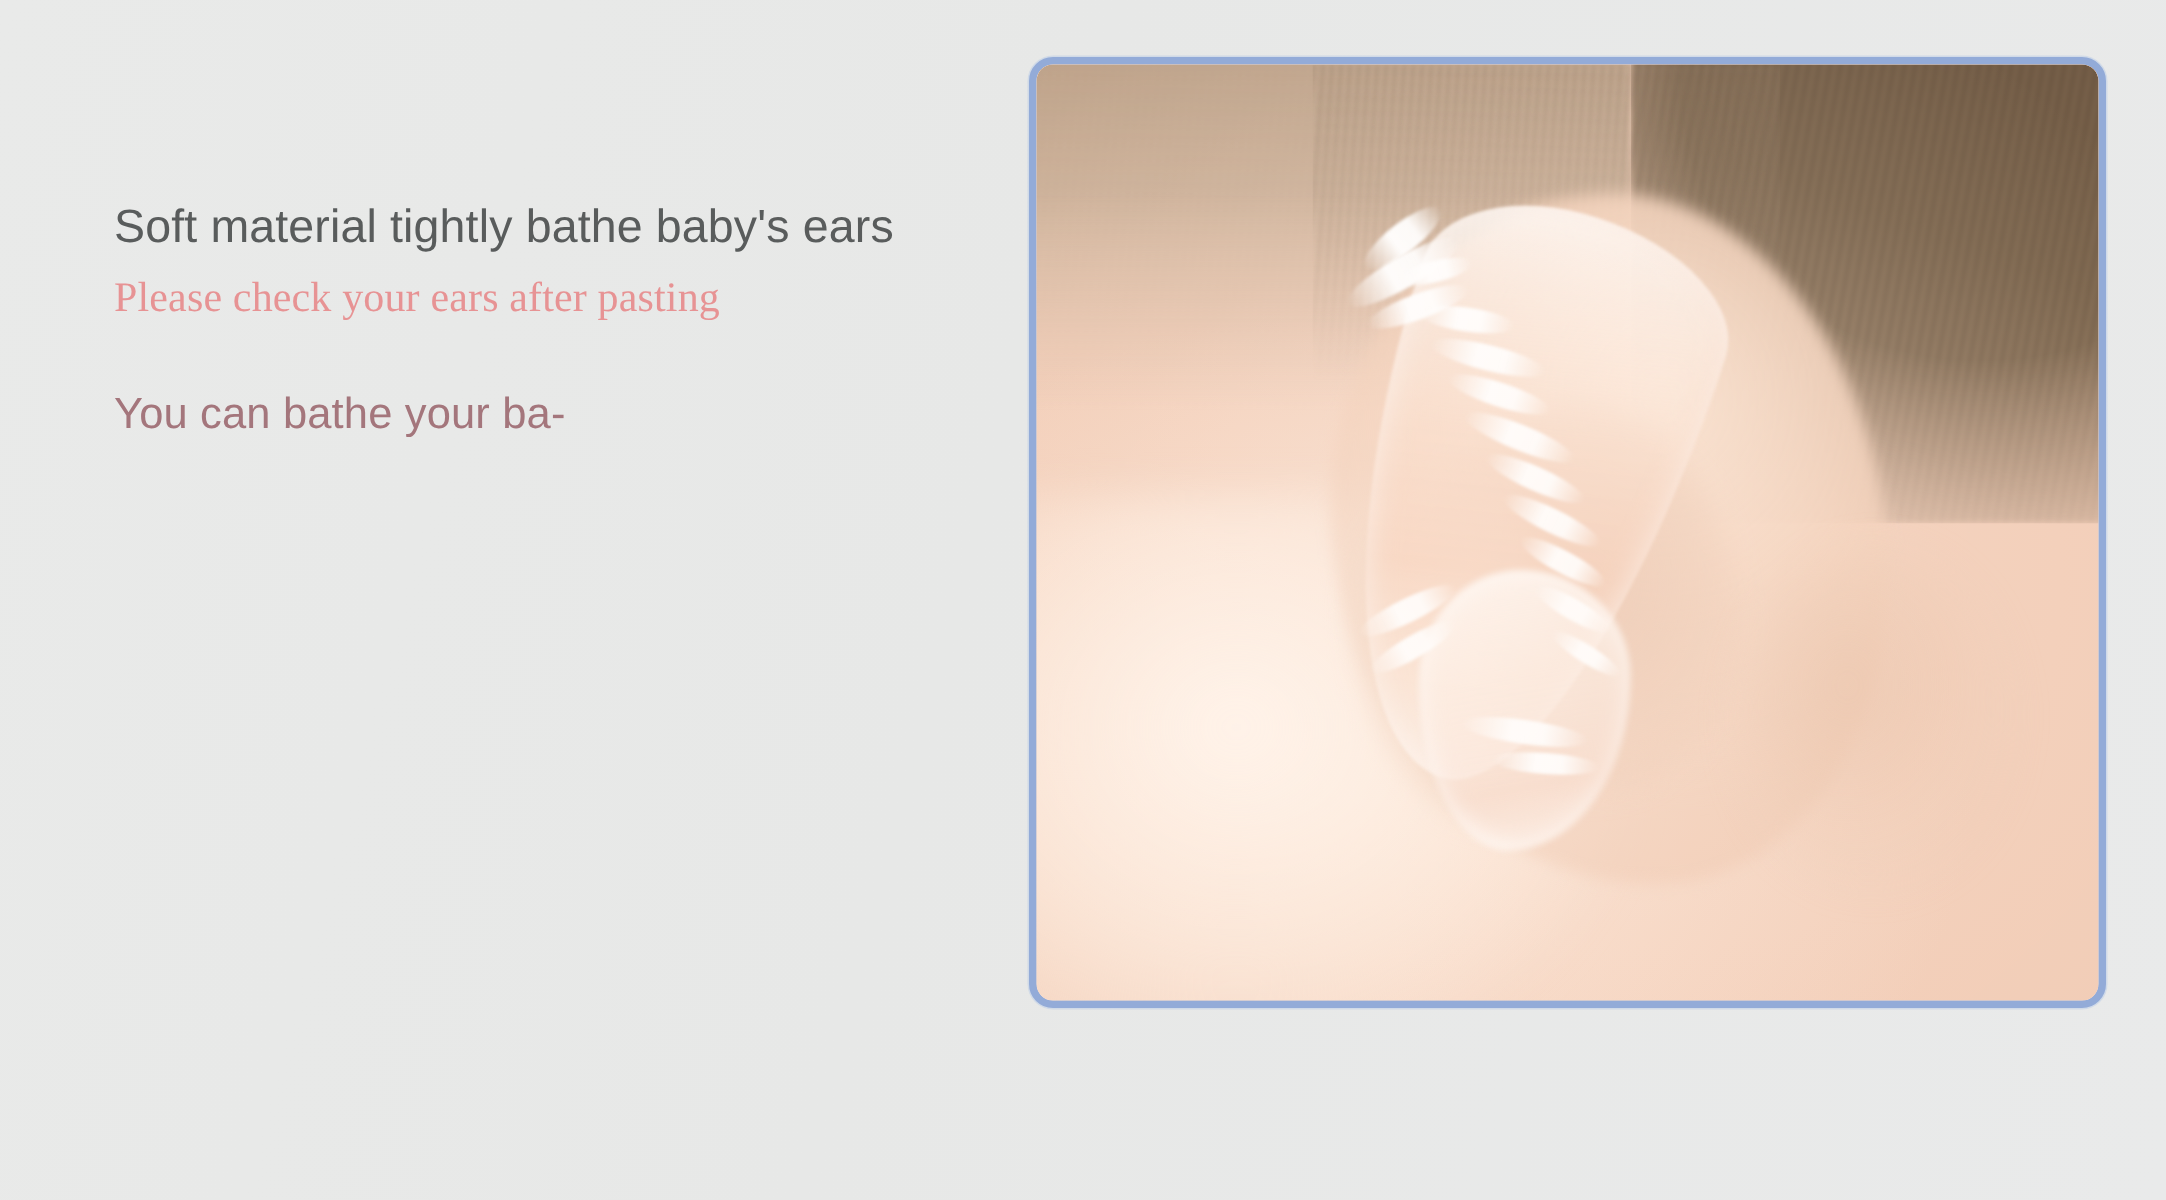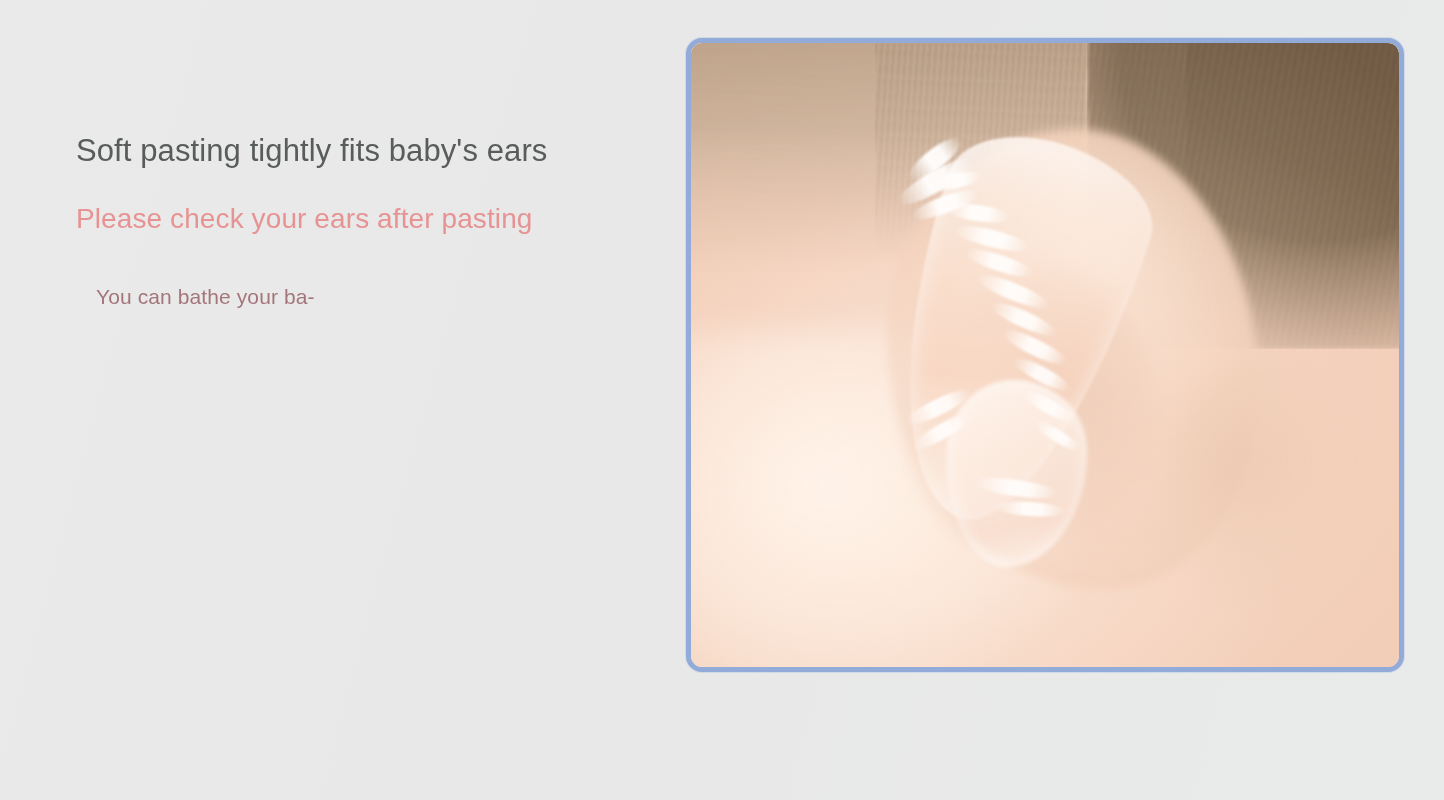--- a/index.html
+++ b/index.html
@@ -31,35 +31,35 @@
 
   .headline {
     font-size: 31px;
     line-height: 1.24;
     color: #595c5c;
     letter-spacing: 0.1px;
     white-space: nowrap;
   }
 
   .subline {
-    margin-top: 32px;
+    margin-top: 12px;
     font-size: 28px;
     line-height: 1.24;
     color: #e79394;
     letter-spacing: 0.1px;
     white-space: nowrap;
+    font-family: Liberation Serif, serif;
   }
 
   .bodyblock {
     margin-top: 30px;
-    font-size: 21px;
+    font-size: 29px;
     line-height: 59px;
     color: #a4767c;
     letter-spacing: 0.1px;
-    margin-left: 20px;
   }
   .bodyblock .bline { white-space: nowrap; display: block; }
 
   
   #photo-frame {
     position: absolute;
     left: 686px;
     top: 38px;
     width: 718px;
     height: 634px;
@@ -258,21 +258,21 @@
     pointer-events: none;
   }
 </style>
 </head>
 <body>
 
 <div id="page">
 
   <div id="text-column">
 
-    <div class="headline">Soft pasting tightly fits baby's ears</div>
+    <div class="headline">Soft material tightly bathe baby's ears</div>
 
     <div class="subline">Please check your ears after pasting</div>
 
     <div class="bodyblock">
       <span class="bline">You can bathe your ba-</span>
     </div>
 
   </div>
 
   <div id="photo-frame">

